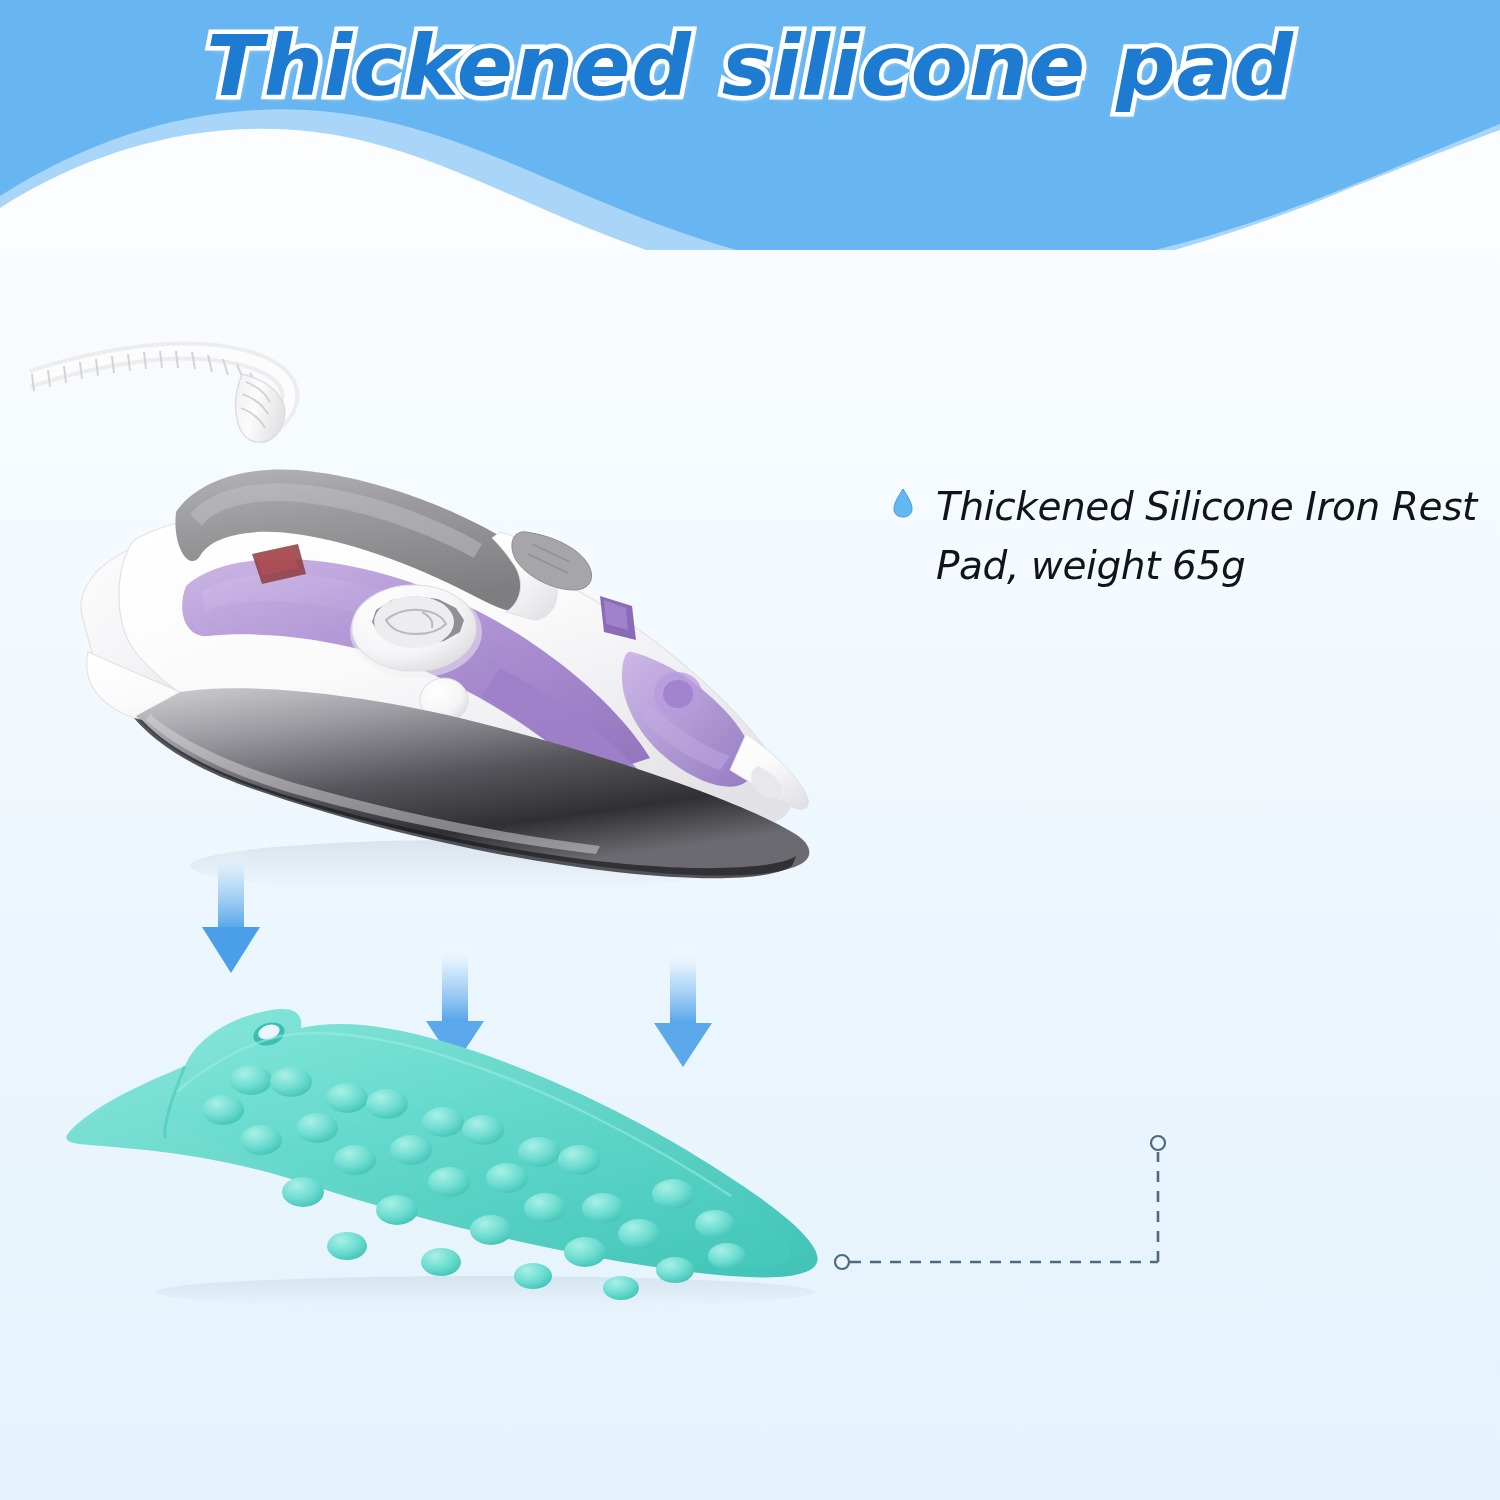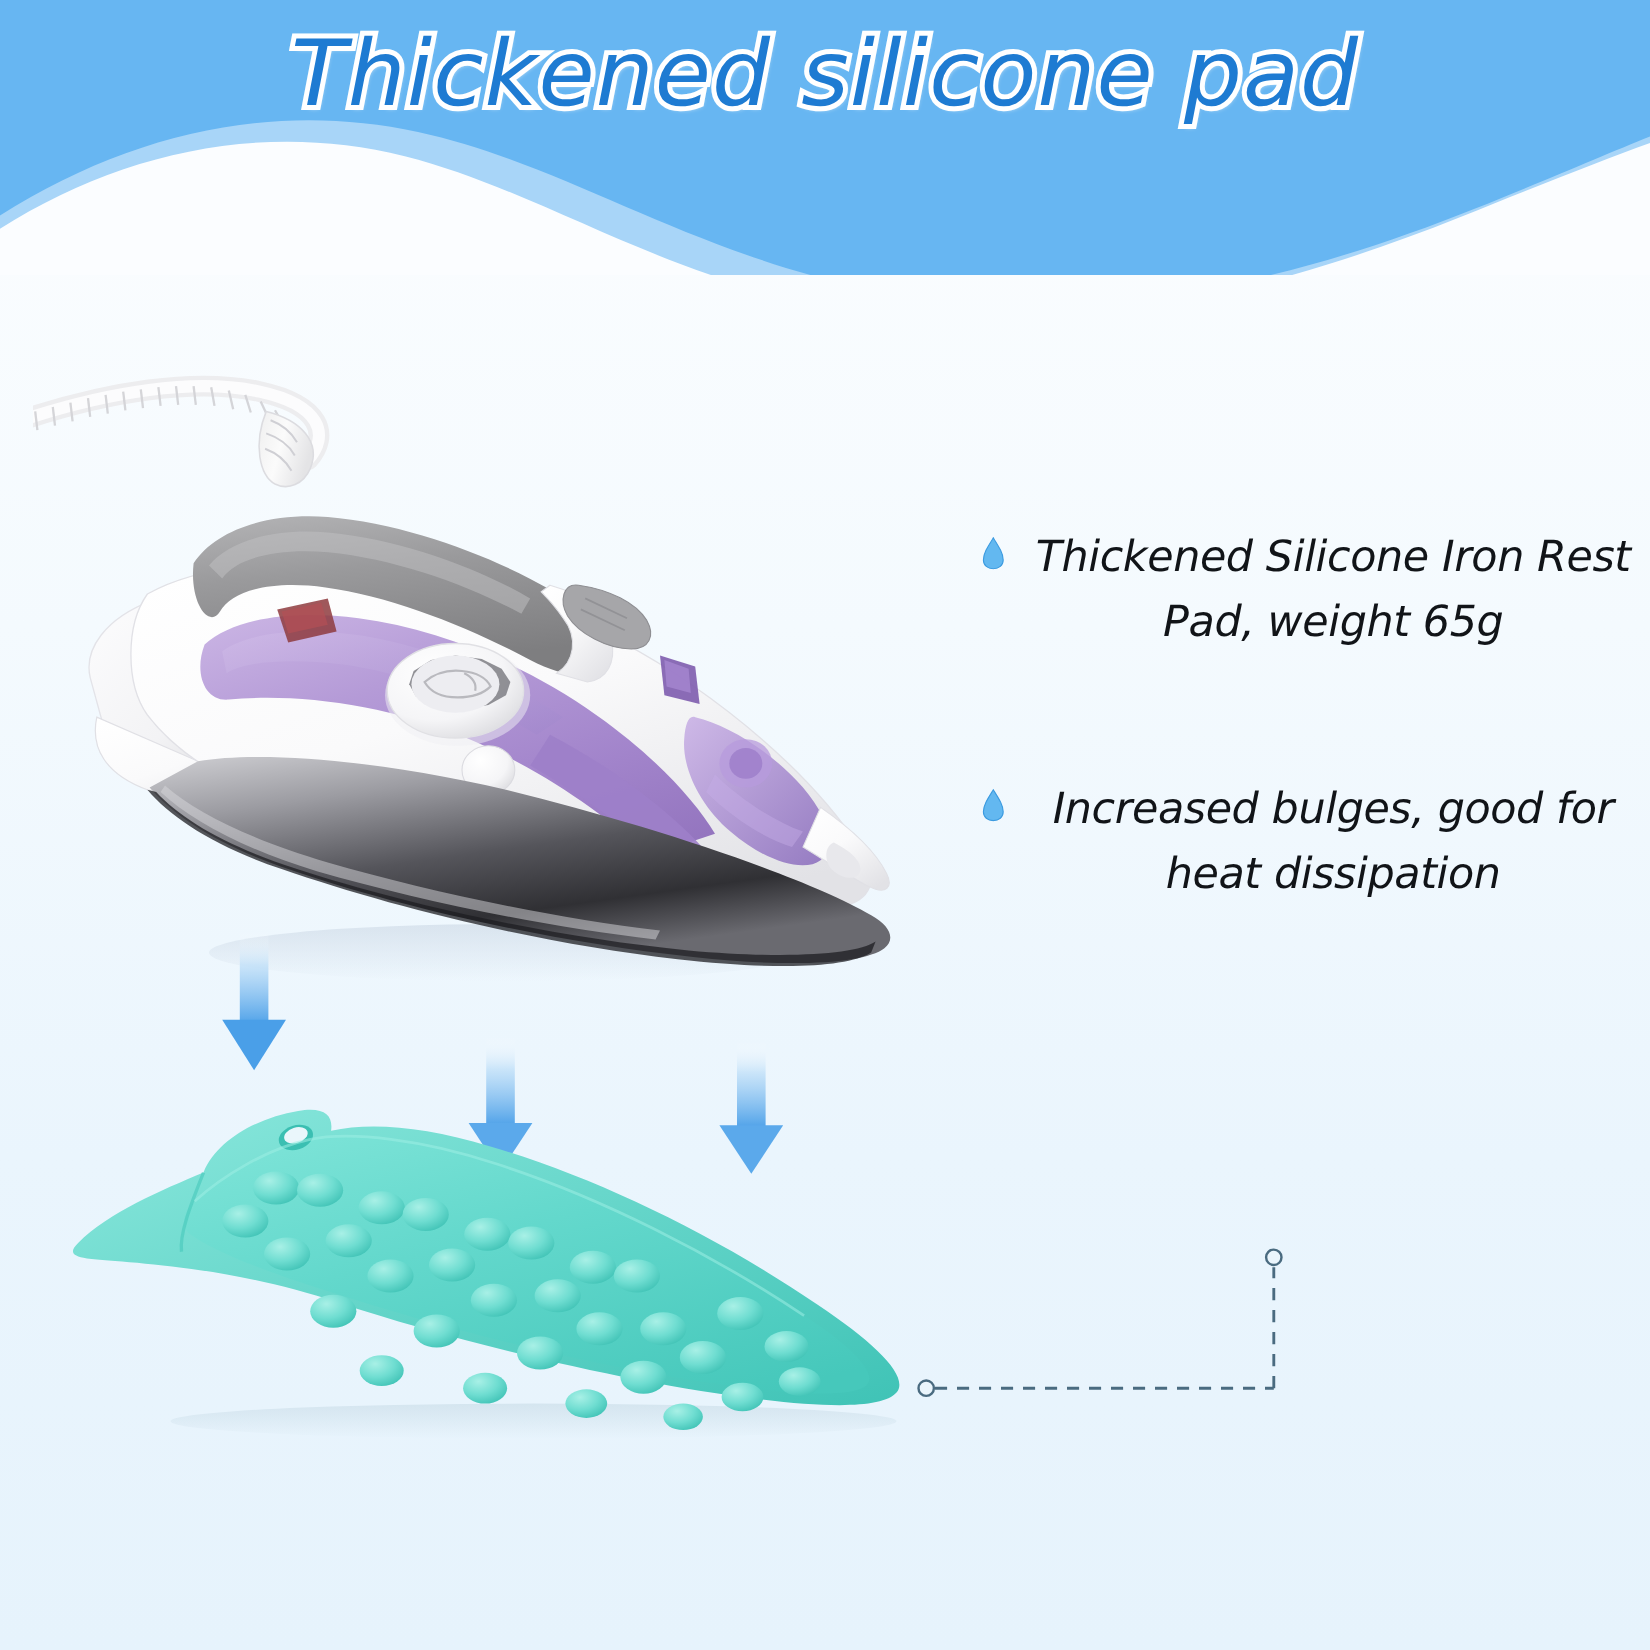--- a/index.html
+++ b/index.html
@@ -28,21 +28,21 @@
   .banner svg { display: block; }
 
   .banner-title {
     position: absolute;
     left: 0;
     top: 18px;
     width: 1500px;
     text-align: center;
     font-family: "DejaVu Sans", sans-serif;
     font-size: 83px;
-    font-weight: 400;
+    font-weight: 700;
     font-style: italic;
     letter-spacing: 1px;
     color: #1E7BD2;
     -webkit-text-stroke: 9px #ffffff;
     paint-order: stroke fill;
     text-shadow:
       0 0 2px #ffffff,
       2px 3px 5px rgba(255,255,255,0.85);
     white-space: nowrap;
     z-index: 4;
@@ -97,21 +97,20 @@
     pointer-events: none;
   }
   .callout svg { display:block; width:100%; height:100%; }
 
   
   .features {
     position: absolute;
     left: 888px;
     top: 228px;
     width: 600px;
-    text-align: center;
   }
   .feature {
     position: relative;
     padding-left: 48px;
     margin-bottom: 112px;
   }
   .feature:last-child { margin-bottom: 0; }
 
   .feature-bullet {
     position: absolute;
@@ -467,27 +466,18 @@
       <div class="feature">
         <span class="feature-bullet">
           <svg viewBox="0 0 22 30" xmlns="http://www.w3.org/2000/svg">
             <path d="M11 1 C 16 9, 20 15, 20 21 C 20 26, 16 29, 11 29
                      C 6 29, 2 26, 2 21 C 2 15, 6 9, 11 1 Z" fill="#63B8F0" stroke="#3C9BE0" stroke-width="1"></path>
           </svg>
         </span>
         <span class="feature-text">Thickened Silicone Iron Rest Pad, weight 65g</span>
       </div>
 
-      <div class="feature">
-        <span class="feature-bullet">
-          <svg viewBox="0 0 22 30" xmlns="http://www.w3.org/2000/svg">
-            <path d="M11 1 C 16 9, 20 15, 20 21 C 20 26, 16 29, 11 29
-                     C 6 29, 2 26, 2 21 C 2 15, 6 9, 11 1 Z" fill="#63B8F0" stroke="#3C9BE0" stroke-width="1"></path>
-          </svg>
-        </span>
-        <span class="feature-text">Increased bulges, good for heat dissipation</span>
-      </div>
 
 
     </div>
 
   </div>
 </div>
 
 </body></html>

